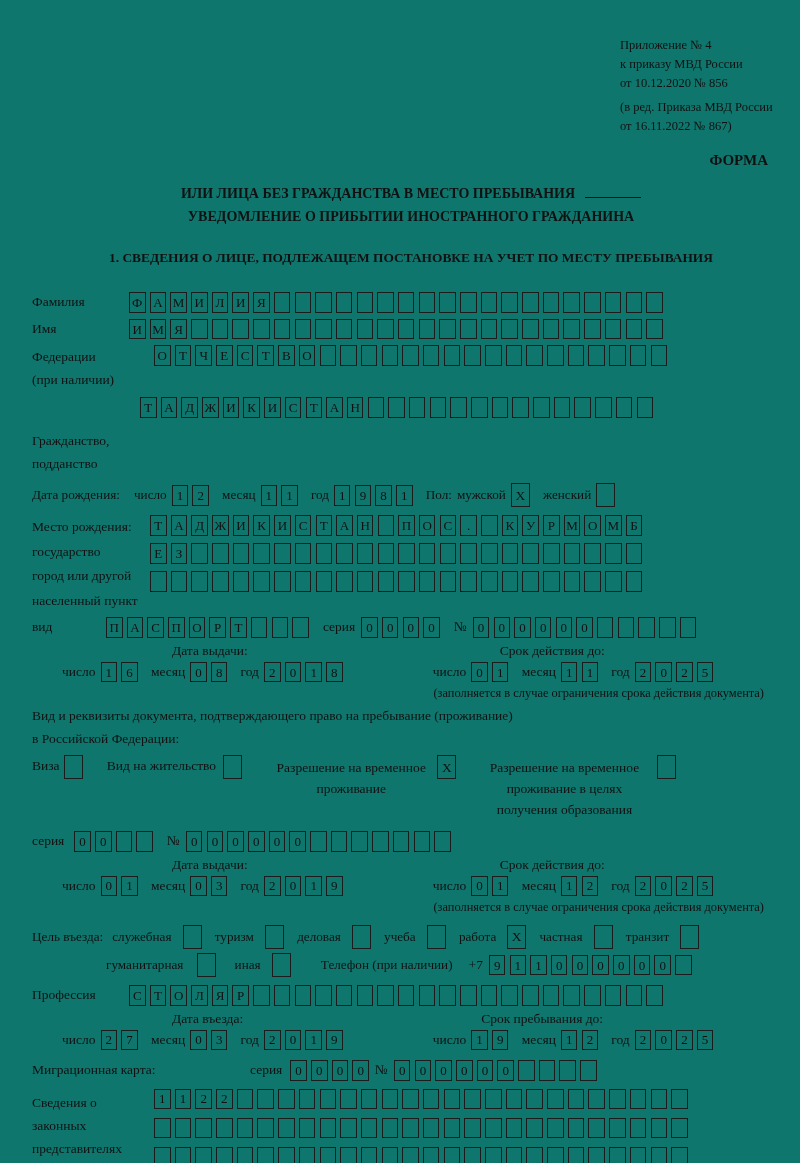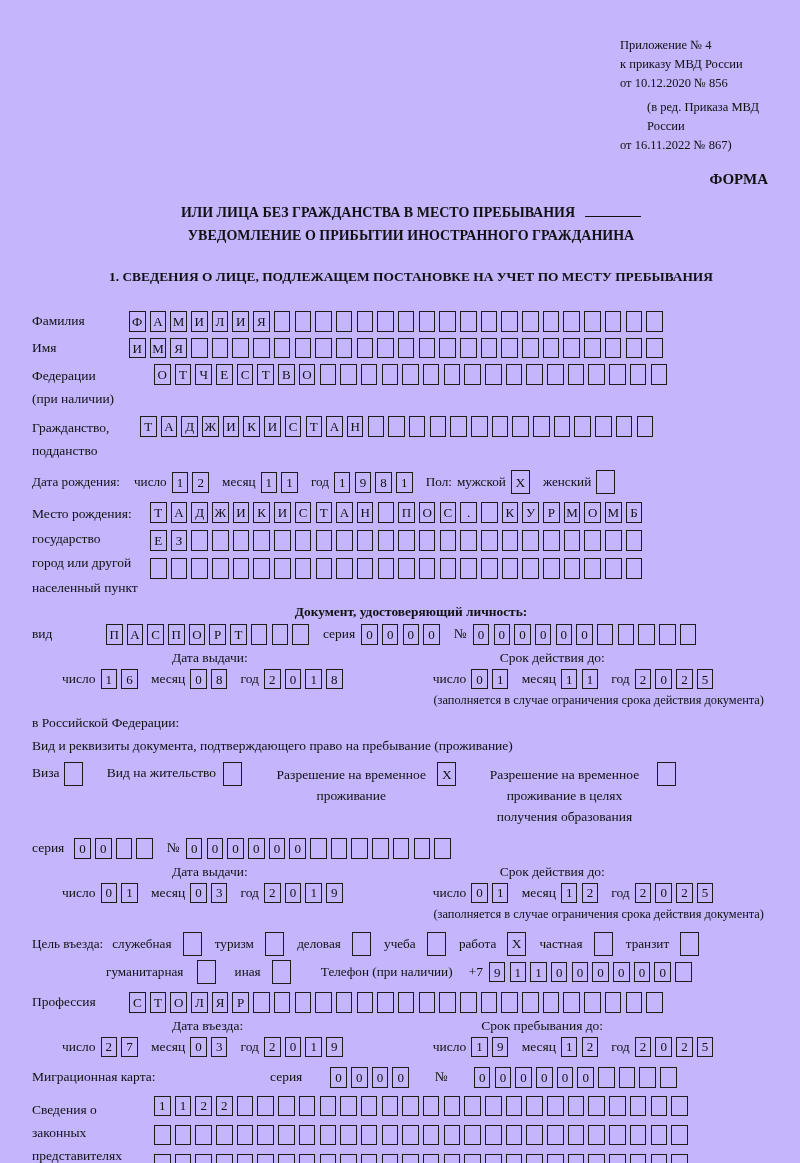--- a/index.html
+++ b/index.html
@@ -1,49 +1,49 @@
 <!DOCTYPE html>
 <html><head>
 <meta charset="utf-8">
 <style>
   * { box-sizing: border-box; margin: 0; padding: 0; }
   html, body { background: #ffffff; }
   .page {
     width: 800px; height: 1163px;
-    background: #c4b5fd;
+    background: #0f766e;
     color: #111;
     font-family: "Liberation Serif", "DejaVu Serif", serif;
     font-size: 13.5px;
     padding: 36px 10px 16px 32px;
     overflow: hidden;
     position: relative;
   }
   
   .hdr-ref { margin-left: 588px; width: 178px; font-size: 12.5px; line-height: 1.52; }
-  .hdr-ref .amend { margin-top: 5px; margin-left: 27px; }
+  .hdr-ref .amend { margin-top: 5px; }
   .forma { text-align: right; font-weight: bold; font-size: 15px; margin: 16px 22px 0 0; }
   .title { text-align: center; font-weight: bold; font-size: 14px; margin-top: 14px; line-height: 1.62; }
   .uline { display: inline-block; width: 56px; border-bottom: 1.8px solid #111; height: 11px; margin-left: 10px; }
   .sec-heading { text-align: center; font-weight: bold; font-size: 13.4px; margin-top: 22px; }
 
   .row { display: flex; align-items: flex-start; margin-top: 6px; }
   .boxes { display: flex; flex: 0 0 auto; }
   .cbox {
     flex: 0 0 auto;
     width: 16.5px; height: 20.5px;
     border: 1.7px solid #1c1c1c;
     margin-right: 4.2px;
     display: flex; align-items: center; justify-content: center;
     font-size: 13px; line-height: 1;
   }
   .chk .cbox { width: 19px; height: 24px; font-size: 13.5px; }
   .lbl { padding-top: 2px; flex: 0 0 auto; }
   .w-sur { width: 97px; }
   .w-pat { width: 122px; }
-  .w-cit { width: 108px; }
+  .w-cit { width: 108px; margin-top: 32px; }
   .w-kind { width: 74px; }
   .lblcol { flex: 0 0 auto; line-height: 23px; }
   .mt4 { margin-top: 4px; } .mt8 { margin-top: 8px; } .mt10 { margin-top: 10px; }
 
   
   .tight { font-size: 13.2px; align-items: center; }
   .dlbl { flex: 0 0 auto; margin: 0 5px 0 9px; }
   .dlbl.first { margin-left: 0; }
 
   
@@ -70,21 +70,21 @@
   .opt3 { width: 158px; text-align: center; line-height: 1.55; margin-left: 0; }
   .opt4 { width: 172px; text-align: center; line-height: 1.55; } .ml18 { margin-left: 18px; } .ml20 { margin-left: 20px; } .ml26 { margin-left: 26px; }
 
   .purpose-row { align-items: center; font-size: 13.2px; }
   .pitem { display: flex; align-items: center; gap: 6px; }
   .pitem .plbl { margin: 0 5px 0 9px; }
   .indent2 { margin-left: 74px; }
   .phone-label { margin: 0 8px 0 26px; }
   .phone-prefix { margin: 0 6px 0 8px; font-size: 13.5px; }
 
-  .mc-row { align-items: center; gap: 20px; }
+  .mc-row { align-items: center; }
   .mc-label { width: 172px; }
   .mc-series-lbl { margin: 0 8px 0 46px; }
   .mc-num-lbl { margin: 0 6px 0 2px; }
 
   .rep-block { display: flex; margin-top: 8px; }
   .rep-label { width: 122px; flex: 0 0 auto; line-height: 1.72; padding-top: 2px; }
   .rep-rows { flex: 1; }
   .rep-rows .boxes { margin-bottom: 8.5px; }
 </style>
 </head>
@@ -353,21 +353,20 @@
           <span class="cbox"></span>
           <span class="cbox"></span>
           <span class="cbox"></span>
           <span class="cbox"></span>
           <span class="cbox"></span>
           <span class="cbox"></span>
         </span>
     </div>
   </div>
 
-  <div class="center-bold">Документ, удостоверяющий личность:</div>
 
   <div class="row mt4">
     <span class="lbl w-kind">вид</span>
     <span class="boxes">
         <span class="cbox">П</span>
         <span class="cbox">А</span>
         <span class="cbox">С</span>
         <span class="cbox">П</span>
         <span class="cbox">О</span>
         <span class="cbox">Р</span>
@@ -438,22 +437,22 @@
       <span class="boxes">
           <span class="cbox">2</span>
           <span class="cbox">0</span>
           <span class="cbox">2</span>
           <span class="cbox">5</span>
         </span>
     </div>
   </div>
   <div class="note-right">(заполняется в случае ограничения срока действия документа)</div>
 
+  <div class="introline">Вид и реквизиты документа, подтверждающего право на пребывание (проживание)</div>
   <div class="introline">в Российской Федерации:</div>
-  <div class="introline">Вид и реквизиты документа, подтверждающего право на пребывание (проживание)</div>
 
   <div class="row visa-row">
     <div class="vitem">
       <span class="vlbl">Виза</span>
       <span class="boxes chk" style="margin-left:4px">
           <span class="cbox"></span>
         </span>
     </div>
     <div class="vitem ml20">
       <span class="vlbl">Вид на жительство</span>

